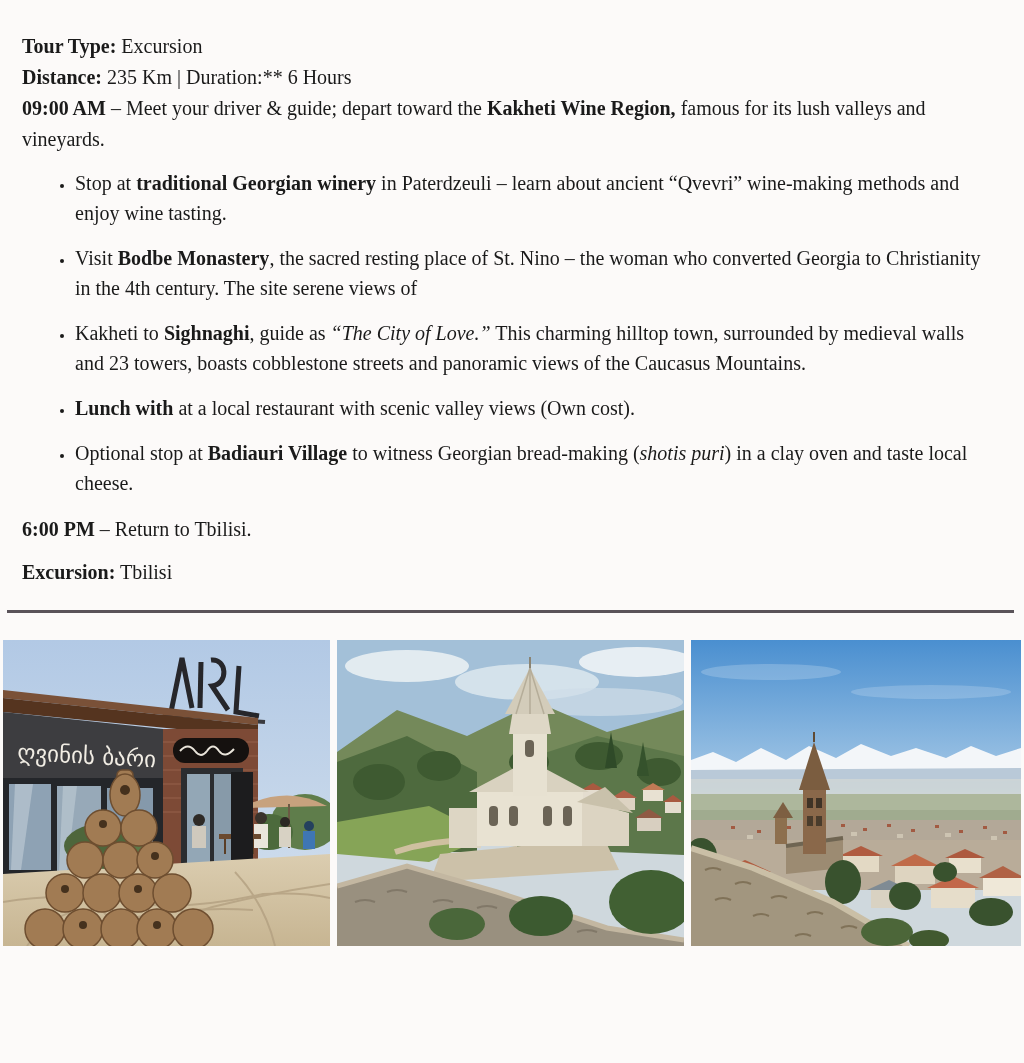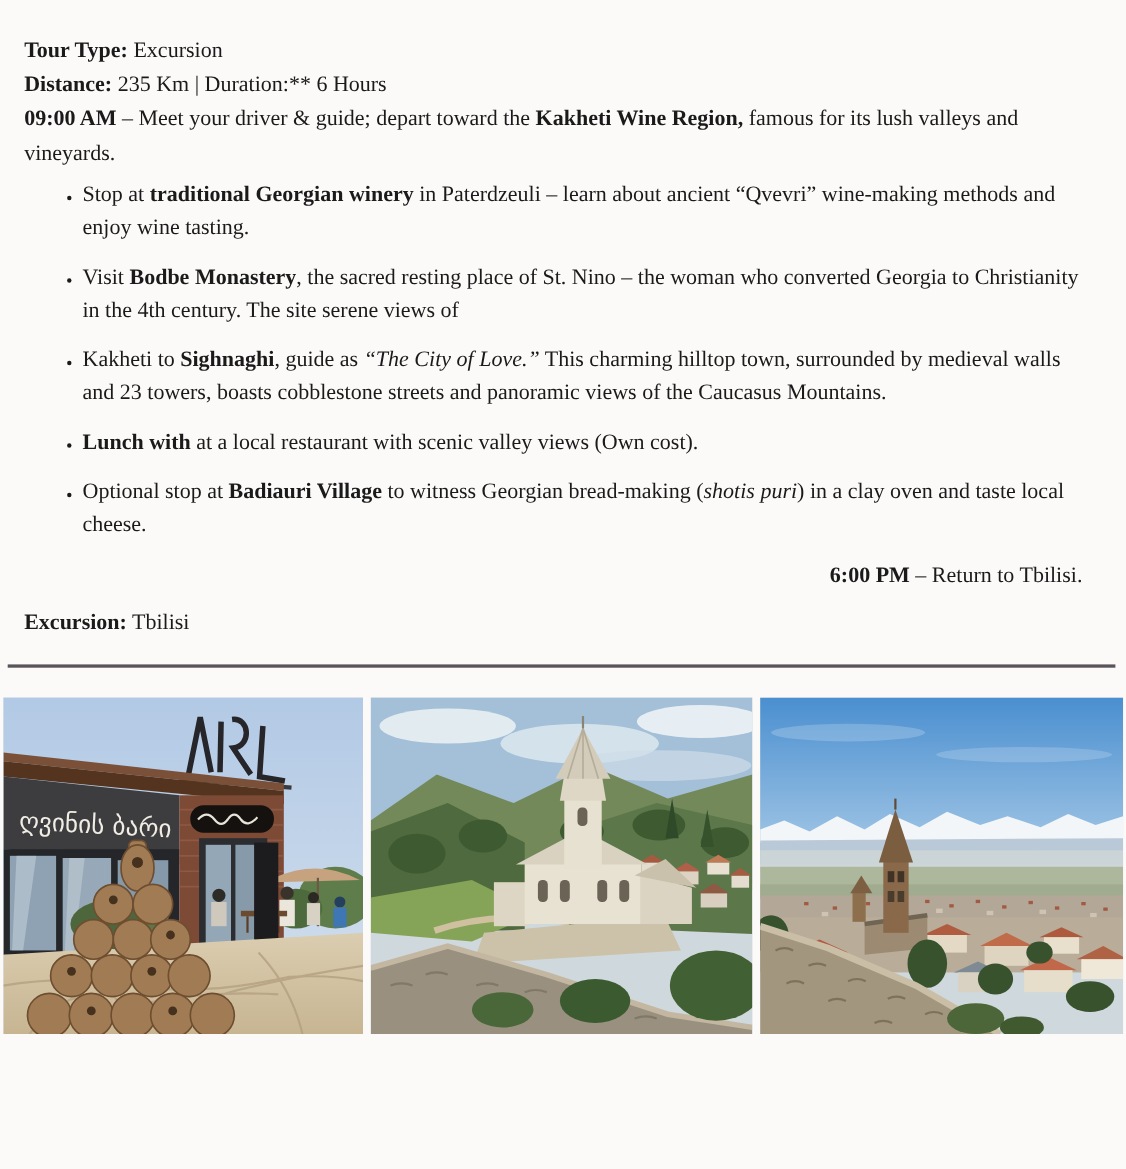--- a/index.html
+++ b/index.html
@@ -10,24 +10,24 @@
     color: #1a1a1a;
     font-family: "Liberation Serif", "DejaVu Serif", serif;
     font-size: 20px;
   }
   .doc { padding: 31px 40px 0 22px; }
   .para { margin: 0; line-height: 31px; }
   .bold { font-weight: bold; font-family: Liberation Serif, serif; }
   .italic { font-style: italic; }
   .depart { }
   .heading { margin-top: 16px; font-weight: bold; line-height: 31px; }
-  ul.highlights { margin: 7px 0 0 0; padding: 0 0 0 53px; list-style: disc; }
+  ul.highlights { margin: 13px 0 0 0; padding: 0 0 0 53px; list-style: disc; }
   ul.highlights li { line-height: 30px; margin-bottom: 15px; }
   ul.highlights li::marker { font-size: 0.7em; color: #1a1a1a; }
-  .return-line { margin-top: 16px; text-align: right; }
+  .return-line { margin-top: 16px; }
   .overnight-line { margin-top: 12px; }
   hr.divider { border: none; border-top: 3px solid #5a5359; margin: 22px 0 0 7px; width: 1007px; }
   .photos { display: flex; gap: 7px; margin: 27px 0 0 3px; }
   .photo { height: 306px; overflow: hidden; background: #cfd8dd; }
   .photo svg { display: block; width: 100%; height: 100%; }
   .photo-1 { width: 327px; }
   .photo-2 { width: 347px; }
   .photo-3 { width: 330px; }
 </style>
 </head>

